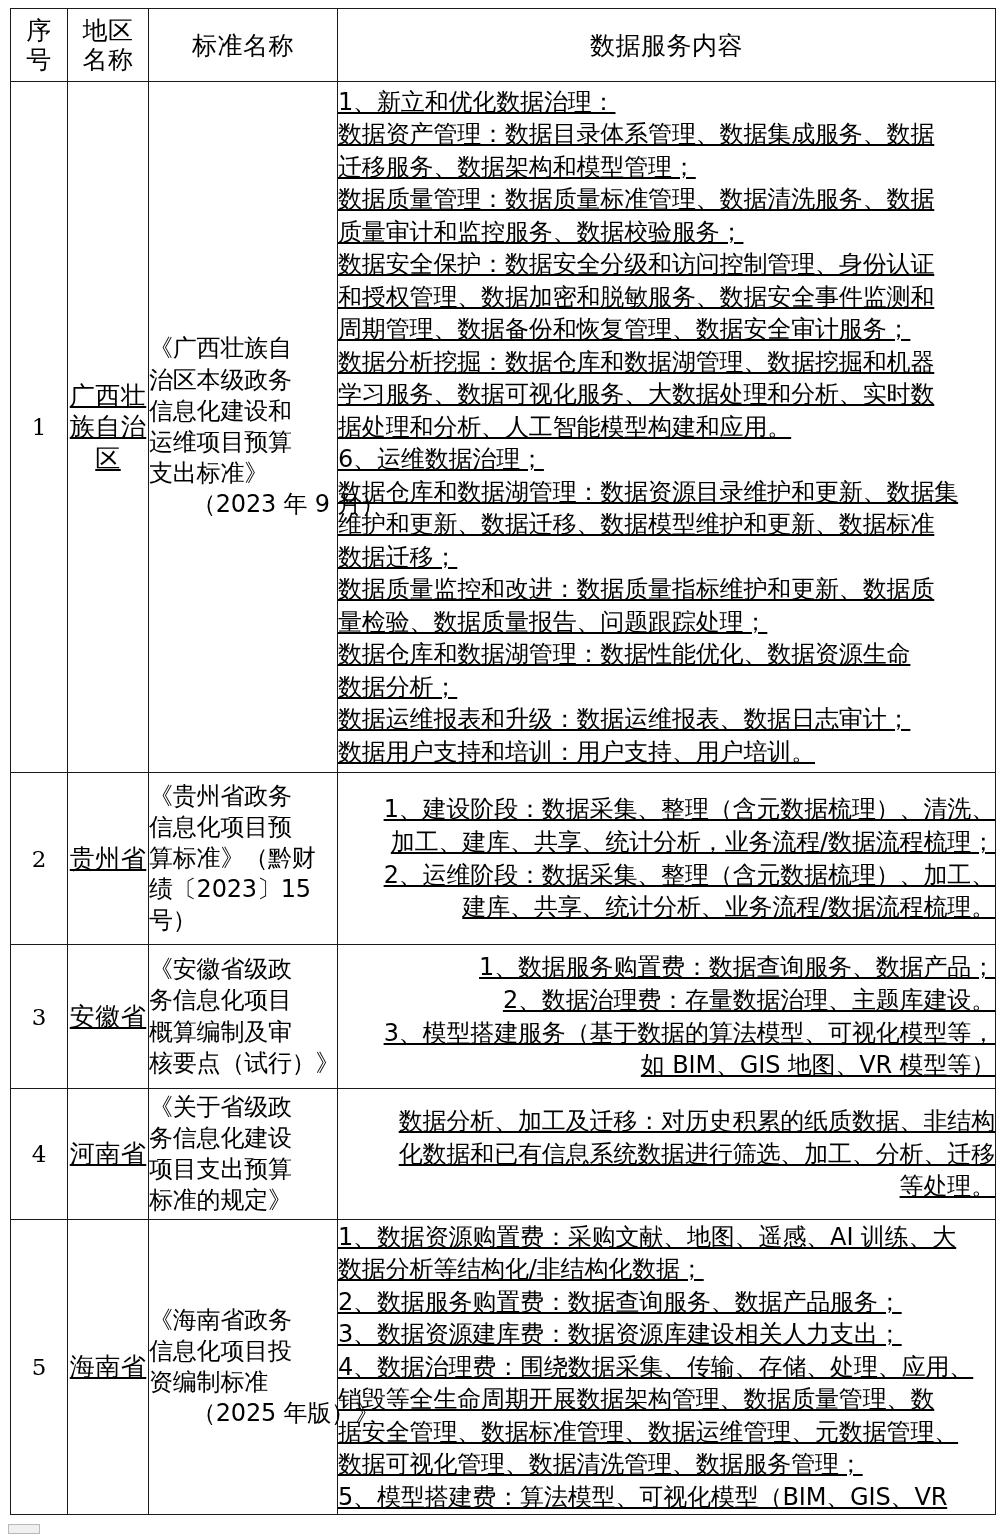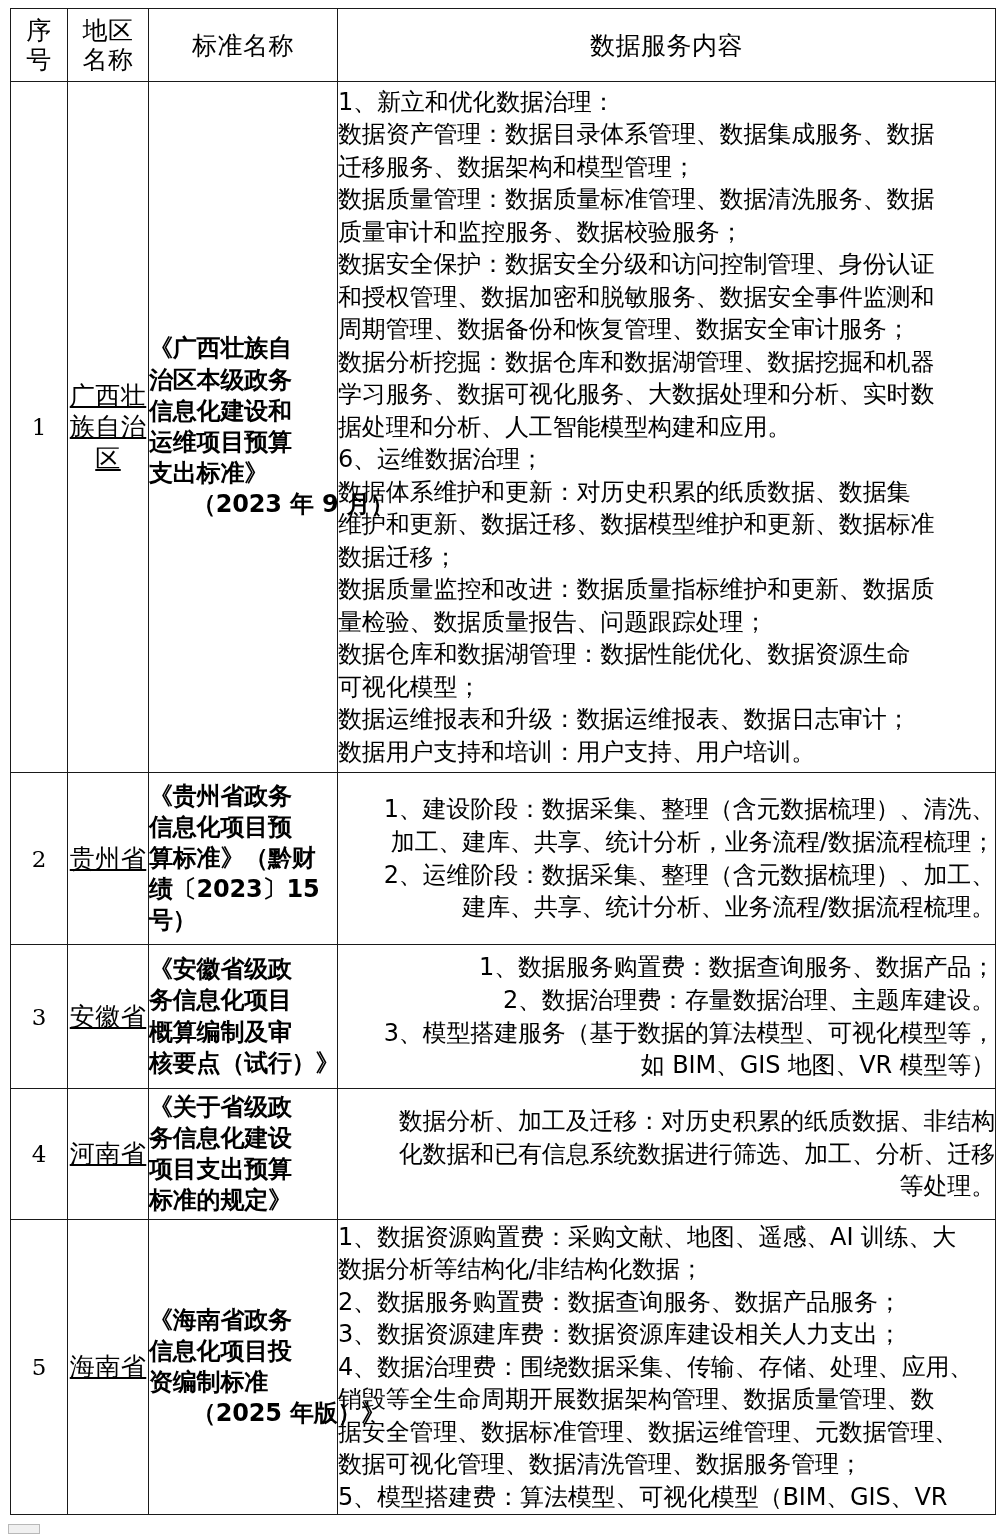--- a/index.html
+++ b/index.html
@@ -74,36 +74,35 @@
     text-decoration: underline;
   }
 
   
   td.stdname {
     font-size: 24px;
     line-height: 1.30;
     text-align: left;
     padding: 6px 3px 6px 4px;
     letter-spacing: -0.2px;
-    font-weight: bold;
   }
   td.stdname .ln { display: block; white-space: nowrap; }
   td.stdname .ln.ctr { text-align: center; margin-left: 43px; }
 
   
   td.content {
     font-size: 24px;
     line-height: 1.355;
     text-align: left;
     vertical-align: top;
     padding: 5px 4px 5px 6px;
     letter-spacing: -0.15px;
   }
   td.content.vmid { vertical-align: middle; text-align: right; }
-  td.content .ln { display: block; white-space: nowrap; }
+  td.content .ln { display: block; white-space: nowrap; text-decoration: underline; }
 
   
   tr.r1 td { height: 690px; }
   tr.r2 td { height: 171px; }
   tr.r3 td { height: 143px; margin-left: 19px; }
   tr.r4 td { height: 130px; }
   tr.r5 td { height: 294px; }
 
   
   .scroll-artifact {
@@ -163,27 +162,27 @@
           <span class="ln">迁移服务、数据架构和模型管理；</span>
           <span class="ln">数据质量管理：数据质量标准管理、数据清洗服务、数据</span>
           <span class="ln">质量审计和监控服务、数据校验服务；</span>
           <span class="ln">数据安全保护：数据安全分级和访问控制管理、身份认证</span>
           <span class="ln">和授权管理、数据加密和脱敏服务、数据安全事件监测和</span>
           <span class="ln">周期管理、数据备份和恢复管理、数据安全审计服务；</span>
           <span class="ln">数据分析挖掘：数据仓库和数据湖管理、数据挖掘和机器</span>
           <span class="ln">学习服务、数据可视化服务、大数据处理和分析、实时数</span>
           <span class="ln">据处理和分析、人工智能模型构建和应用。</span>
           <span class="ln">6、运维数据治理；</span>
-          <span class="ln">数据体系维护和更新：对历史积累的纸质数据、数据集</span>
+          <span class="ln">数据仓库和数据湖管理：数据资源目录维护和更新、数据集</span>
           <span class="ln">维护和更新、数据迁移、数据模型维护和更新、数据标准</span>
           <span class="ln">数据迁移；</span>
           <span class="ln">数据质量监控和改进：数据质量指标维护和更新、数据质</span>
           <span class="ln">量检验、数据质量报告、问题跟踪处理；</span>
           <span class="ln">数据仓库和数据湖管理：数据性能优化、数据资源生命</span>
-          <span class="ln">可视化模型；</span>
+          <span class="ln">数据分析；</span>
           <span class="ln">数据运维报表和升级：数据运维报表、数据日志审计；</span>
           <span class="ln">数据用户支持和培训：用户支持、用户培训。</span>
         </td>
       </tr>
 
       <tr class="r2">
         <td class="idx">2</td>
         <td class="region">贵州省</td>
         <td class="stdname">
           <span class="ln">《贵州省政务</span>

